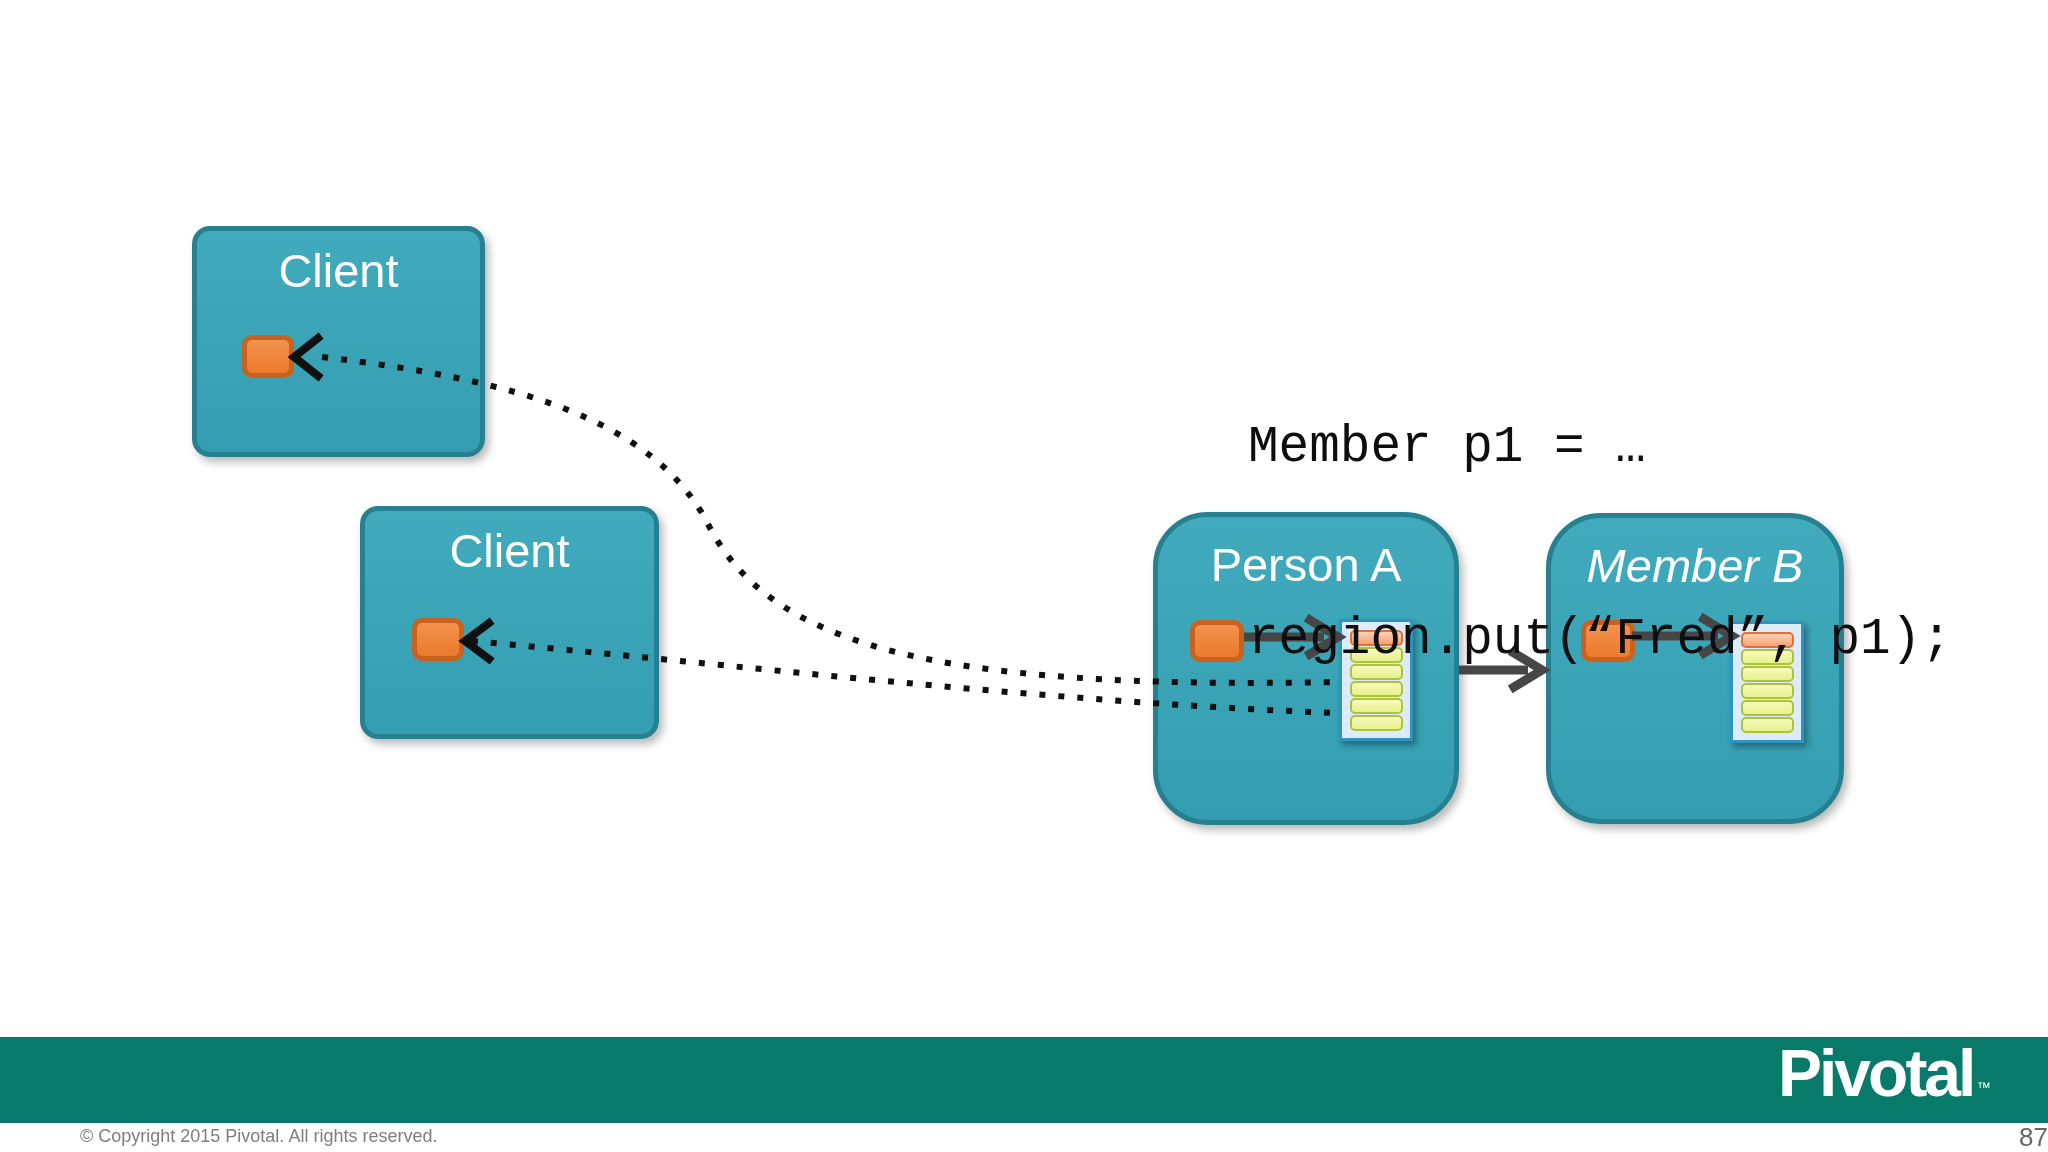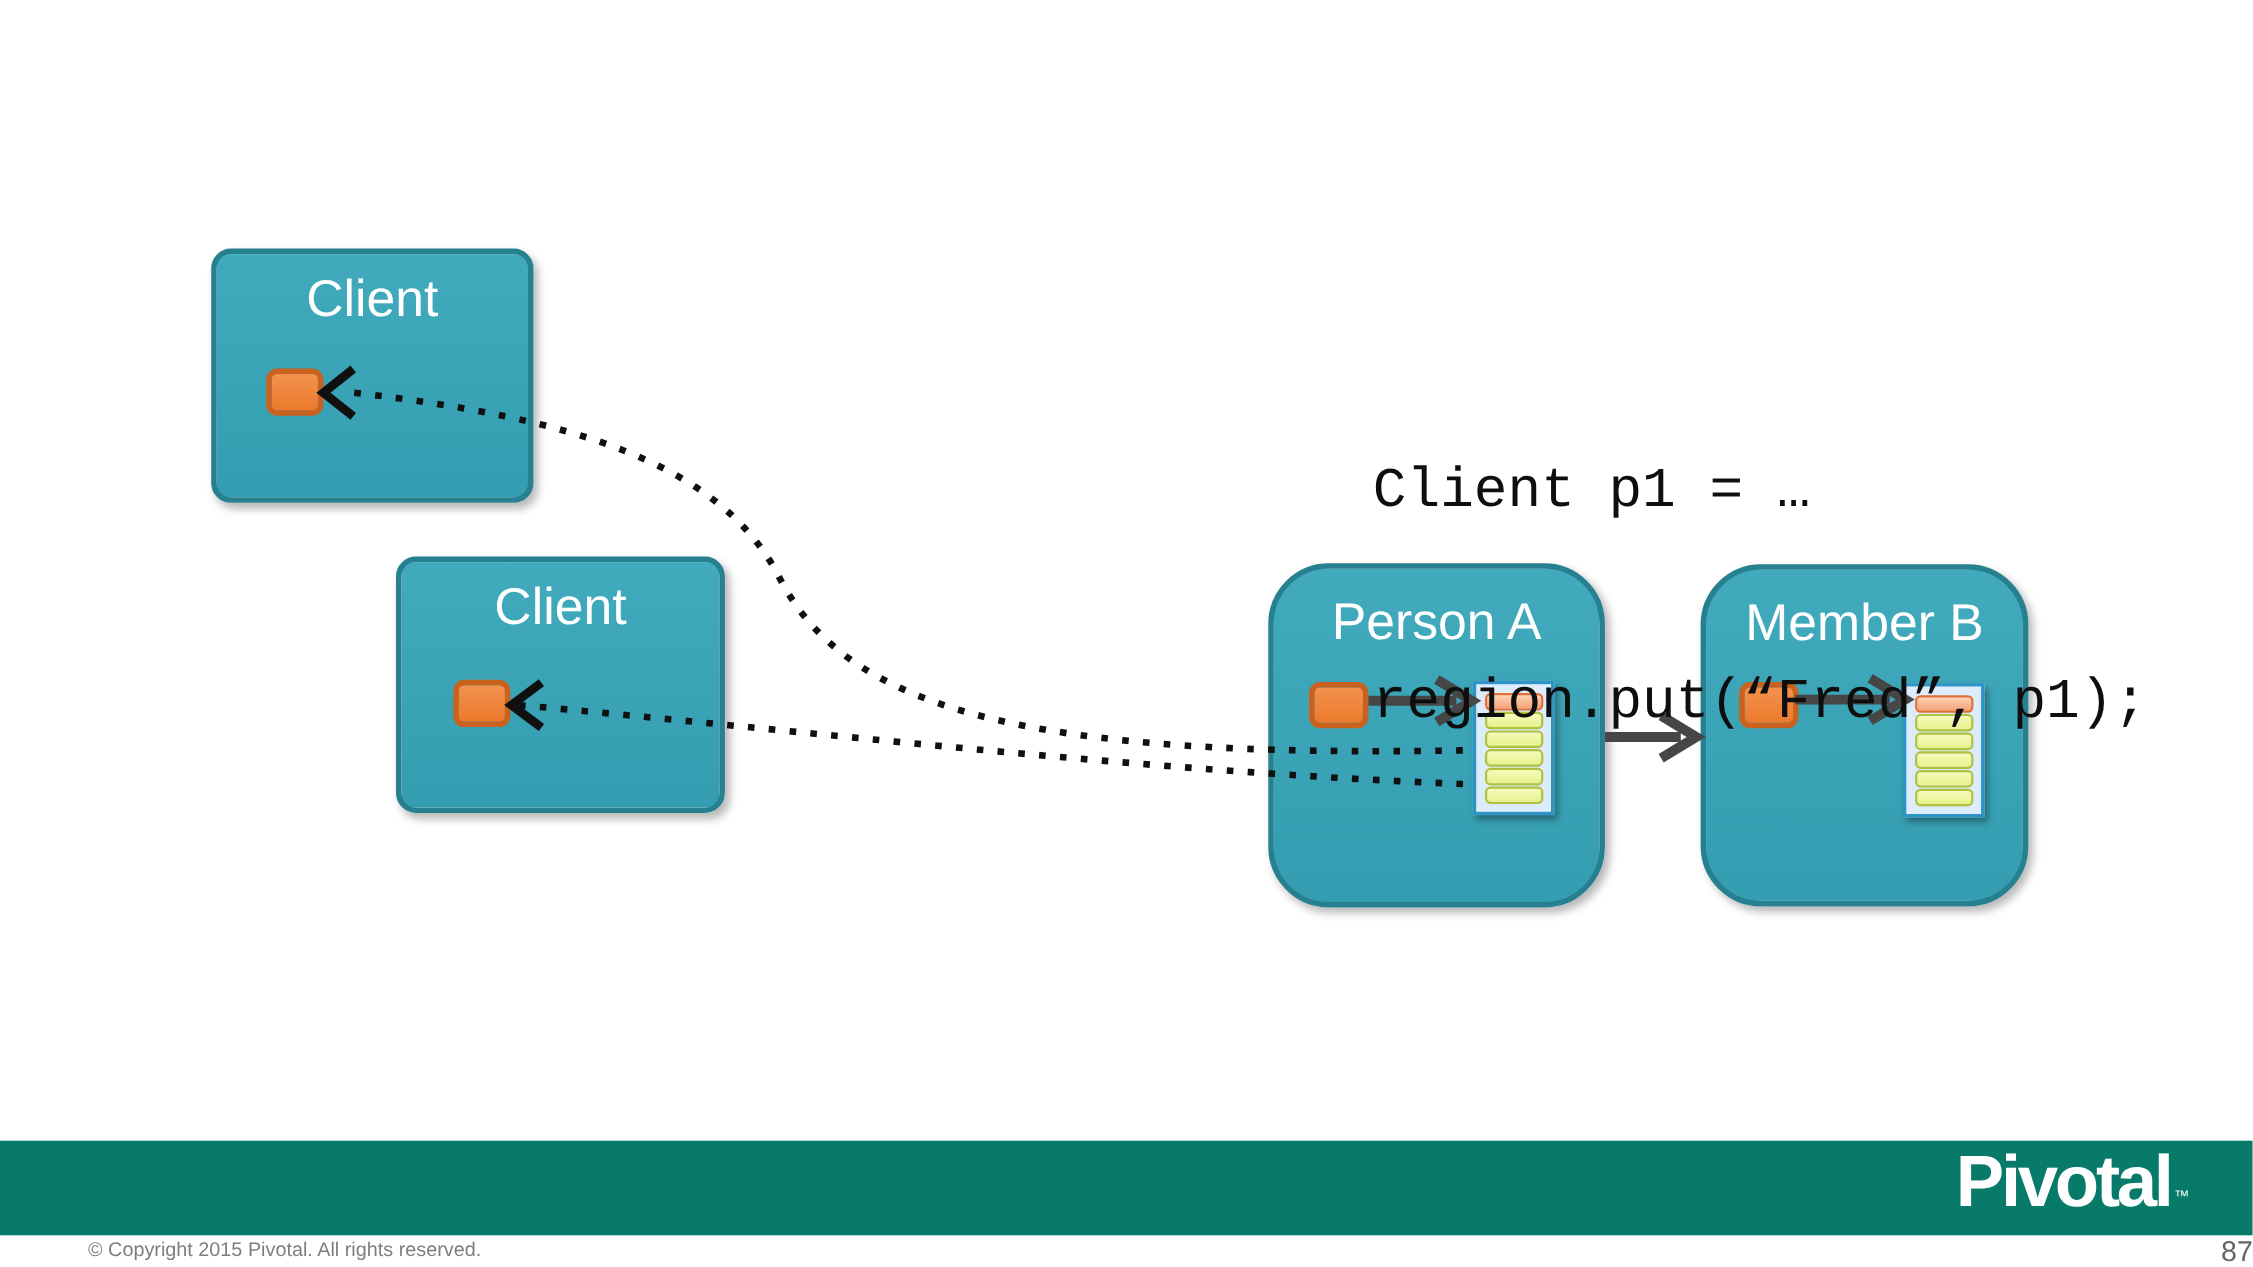--- a/index.html
+++ b/index.html
@@ -10,21 +10,21 @@
          letter-spacing:-2px;color:#15897b;line-height:1;}
 
   
   .box{position:absolute;box-sizing:border-box;
        background:linear-gradient(180deg,#41abbd,#349db1);
        border:5px solid #26808f;border-radius:18px;
        box-shadow:4px 5px 8px rgba(0,0,0,.28);}
   .client1{left:192px;top:226px;width:293px;height:231px;}
   .client2{left:360px;top:506px;width:299px;height:233px;}
   .memberA{left:1153px;top:512px;width:306px;height:313px;border-radius:55px;}
-  .memberB{left:1546px;top:513px;width:298px;height:311px;border-radius:55px;}
+  .memberB{left:1546px;top:513px;width:298px;height:311px;border-radius:55px;font-style:italic;}
   .box-label{position:absolute;left:0;right:0;top:14px;text-align:center;color:#ffffff;
              font-size:47px;line-height:1.1;}
   .memberA .box-label,.memberB .box-label{top:22px;}
 
   
   .sq{position:absolute;box-sizing:border-box;border:5px solid #c9611f;border-radius:10px;
       background:linear-gradient(#f2924e,#ec7a2c);}
   .client1 .sq{left:45px;top:104px;width:52px;height:43px;}
   .client2 .sq{left:47px;top:107px;width:52px;height:43px;}
   .memberA .sq{left:32px;top:103px;width:54px;height:42px;}
@@ -116,21 +116,21 @@
     <polyline class="grayhead" points="1310,620 1338,637 1310,654"></polyline>
 
     <line class="grayline" x1="1459" y1="670" x2="1528" y2="670"></line>
     <polyline class="grayhead" points="1514,653 1542,670 1514,687"></polyline>
 
     <line class="grayline" x1="1632" y1="636" x2="1718" y2="636"></line>
     <polyline class="grayhead" points="1704,619 1732,636 1704,653"></polyline>
   </svg>
 
   <div class="code code-put">
-    <div>Client p1 = …</div>
+    <div>Member p1 = …</div>
     <div>region.put(“Fred”, p1);</div>
   </div>
 
   <div class="footer-bar"></div>
   <div class="logo">
     <span>Pivotal</span><span class="tm">™</span>
   </div>
   <div class="copyright">© Copyright 2015 Pivotal. All rights reserved.</div>
   <div class="page-number">87</div>
 

